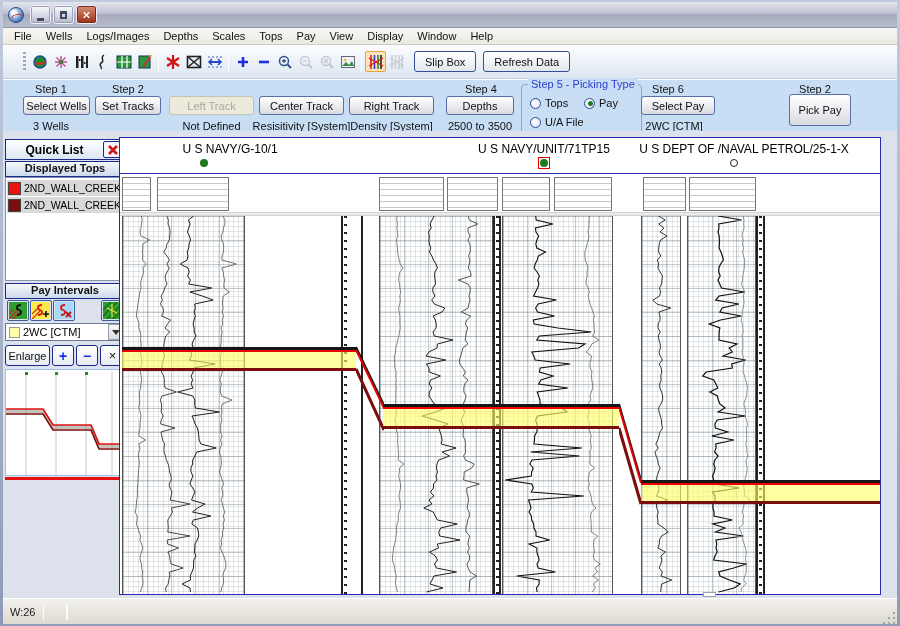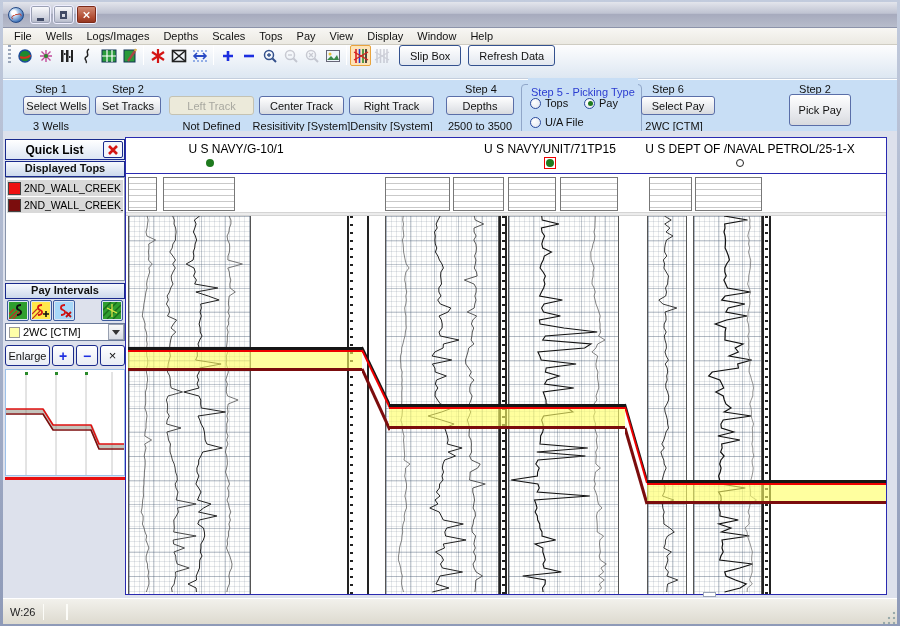--- a/index.html
+++ b/index.html
@@ -12,34 +12,34 @@
   #title-text{font-weight:bold;font-size:12px;color:#111;flex:1;white-space:nowrap;overflow:hidden;}
   .wbtn{width:21px;height:19px;margin-left:2px;border-radius:3px;border:1px solid #eef;display:flex;align-items:center;justify-content:center;}
   .wbtn.gray{background:linear-gradient(180deg,#fdfdfe,#c6cad8 80%,#b0b4c4);box-shadow:inset 0 0 0 1px #9aa0b4;}
   .wbtn.red{background:linear-gradient(180deg,#d4907a,#b04a30 70%,#8e3420);box-shadow:inset 0 0 0 1px #7c2a18;}
   .glyph-min{width:8px;height:3px;background:#404a66;margin-top:9px;}
   .glyph-max{width:9px;height:8px;border:2px solid #404a66;border-top-width:3px;}
   
   #menubar{height:17px;background:linear-gradient(180deg,#f8f7f4,#ebe9e2);display:flex;align-items:center;padding-left:4px;border-bottom:1px solid #cfccc2;font-size:11px;color:#111;}
   .menu-item{padding:1px 7px;cursor:default;}
   
-  #toolbar{height:34px;background:linear-gradient(180deg,#fdfdfe,#dde7f2);display:flex;align-items:flex-start;padding-left:5px;border-bottom:1px solid #c4cedd;}
+  #toolbar{height:34px;background:linear-gradient(180deg,#fdfdfe,#dde7f2);display:flex;align-items:center;padding-left:20px;border-bottom:1px solid #c4cedd;}
   .grip{width:5px;height:20px;margin-right:3px;background:repeating-linear-gradient(180deg,#9aa6ba 0 2px,transparent 2px 4px);width:3px;}
   .tbi{width:21px;height:21px;display:flex;align-items:center;justify-content:center;border:1px solid transparent;border-radius:2px;}
   .tbi.active{background:#fde3b8;border-color:#e8a33c;}
   .tbsep{width:1px;height:20px;background:#b9c4d4;border-right:1px solid #fff;margin:0 3px;}
   .tbb{height:21px;margin-left:7px;padding:0 10px;font-size:11px;color:#111;background:linear-gradient(180deg,#fff,#e2e7ef);border:1px solid #33518e;border-radius:3px;}
   
   #steps{position:relative;height:52px;background:#c8def5;border-top:1px solid #fff;font-size:11px;color:#111;}
   .slabel{position:absolute;top:3px;text-align:center;white-space:nowrap;}
   .svalue{position:absolute;top:40px;text-align:center;white-space:nowrap;}
   .btn{position:absolute;top:16px;height:19px;font-size:11px;color:#111;background:linear-gradient(180deg,#fff,#e4e6ea 70%,#d8dade);border:1px solid #5a6ea8;border-radius:3px;padding:0;}
   .btn:disabled,.btn.disabled{color:#a8a8a0;background:#eceada;border-color:#c4c2b2;}
   #groupbox5{position:absolute;left:518px;top:4px;width:121px;height:51px;border:1px solid #90a6c8;border-radius:4px;}
-  #gb5-legend{position:absolute;left:6px;top:-7px;background:#c8def5;padding:8px 3px;color:#2b3cd0;white-space:nowrap;}
+  #gb5-legend{position:absolute;left:6px;top:-7px;background:#c8def5;padding:0 3px;color:#2b3cd0;white-space:nowrap;}
   .radio-row{position:absolute;display:flex;align-items:center;gap:4px;}
   .radio{width:11px;height:11px;border-radius:50%;border:1px solid #2b4a9c;background:radial-gradient(circle at 35% 35%,#fff,#dde4ee);position:relative;}
   .radio.checked::after{content:"";position:absolute;left:2.5px;top:2.5px;width:5px;height:5px;border-radius:50%;background:#1e7a1e;}
   
   #content{position:relative;height:467px;background:#dde1ec;}
   .sidehdr{position:absolute;left:2px;width:120px;background:linear-gradient(180deg,#f6f9fd,#ccd9ec);border:1px solid #1a2a8c;font-weight:bold;font-size:11px;color:#111;text-align:center;}
   #quicklist-bar{position:absolute;left:2px;top:8px;width:120px;height:21px;background:linear-gradient(180deg,#fff,#dce6f4);border:1px solid #1a2a8c;display:flex;align-items:center;}
   #quicklist-title{flex:1;text-align:center;font-weight:bold;font-size:12px;}
   #quicklist-close{width:20px;height:17px;margin-right:1px;background:#f4f6fc;border:1px solid #1a2a8c;border-radius:2px;display:flex;align-items:center;justify-content:center;padding:0;}
   #topslist{position:absolute;left:2px;top:46px;width:120px;height:104px;background:#fff;border:1px solid #8894aa;padding:2px 1px;}
@@ -51,21 +51,21 @@
   #interval-swatch{width:11px;height:11px;border:1px solid #999;margin:0 3px;}
   #interval-label{flex:1;font-size:11px;white-space:nowrap;overflow:hidden;}
   #interval-chevron{width:16px;height:16px;background:linear-gradient(180deg,#f8f8f8,#d8dce4);border:1px solid #98a0b0;display:flex;align-items:center;justify-content:center;padding:0;}
   #interval-chevron i{width:0;height:0;border:4px solid transparent;border-top:5px solid #333;margin-top:4px;}
   .zbtn{position:absolute;top:214px;height:21px;background:linear-gradient(180deg,#fff,#e8ecf4);border:1px solid #1a2a8c;border-radius:3px;font-size:11px;padding:0;color:#111;}
   .zbtn.blue{color:#1c2ee0;font-weight:bold;font-size:14px;}
   #preview{position:absolute;left:2px;top:238px;width:120px;height:107px;background:#fff;border:1px solid #9cc0e8;}
   #side-redline{position:absolute;left:2px;top:346px;width:121px;height:3px;background:#e81010;}
   #vdivider{position:absolute;left:123px;top:6px;width:5px;height:458px;background:#e81010;}
   
-  #mainview{position:absolute;left:122px;top:6px;width:762px;height:458px;background:#fff;border:1px solid #2a2ab0;overflow:hidden;}
+  #mainview{position:absolute;left:116px;top:6px;width:762px;height:458px;background:#fff;border:1px solid #2a2ab0;overflow:hidden;}
   .welltitle{position:absolute;top:4px;font-size:12px;color:#000;text-align:center;white-space:nowrap;}
   .marker{position:absolute;top:21px;width:8px;height:8px;border-radius:50%;}
   .marker.green{background:#1e7a1e;}
   .marker.open{background:#fff;border:1px solid #222;}
   .markerbox{position:absolute;top:19px;width:12px;height:12px;border:1px solid #e00;display:flex;align-items:center;justify-content:center;}
   .markerbox b{width:8px;height:8px;border-radius:50%;background:#1e7a1e;}
   #titles-sep{position:absolute;left:0;top:35px;width:100%;height:1px;background:#2a2ab0;}
   .hdrblock{position:absolute;top:39px;height:34px;background:repeating-linear-gradient(180deg,#fff 0 5px,#c9c9c9 5px 6px);border:1px solid #777;}
   #gray-row{position:absolute;left:0;top:74px;width:100%;height:4px;background:#ececec;border-top:1px solid #d4d4d4;border-bottom:1px solid #d4d4d4;}
   .loggrid{position:absolute;top:78px;height:379px;background:

